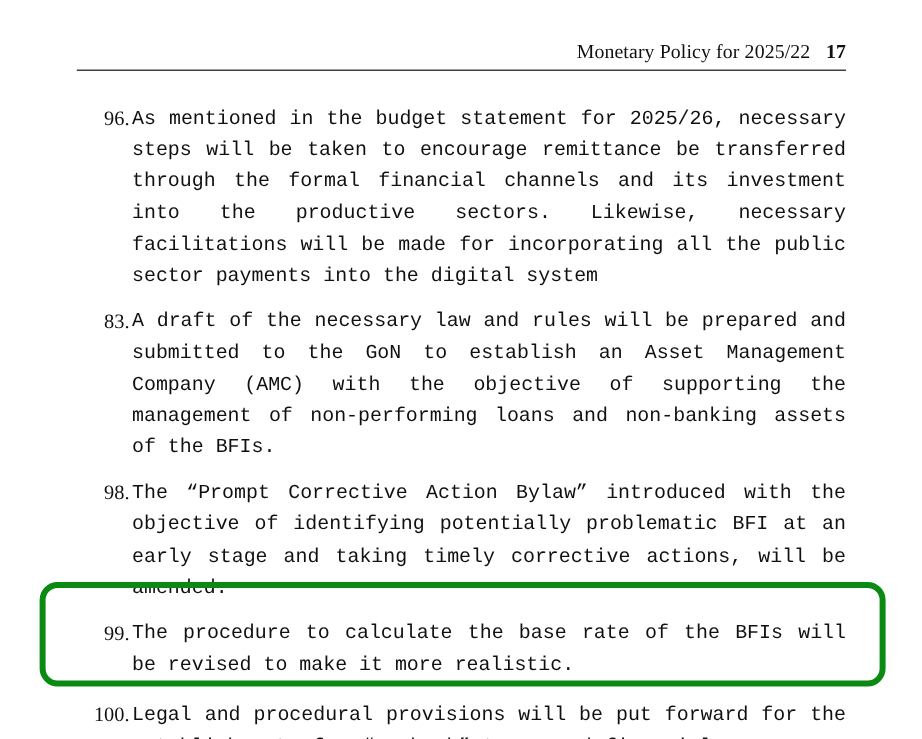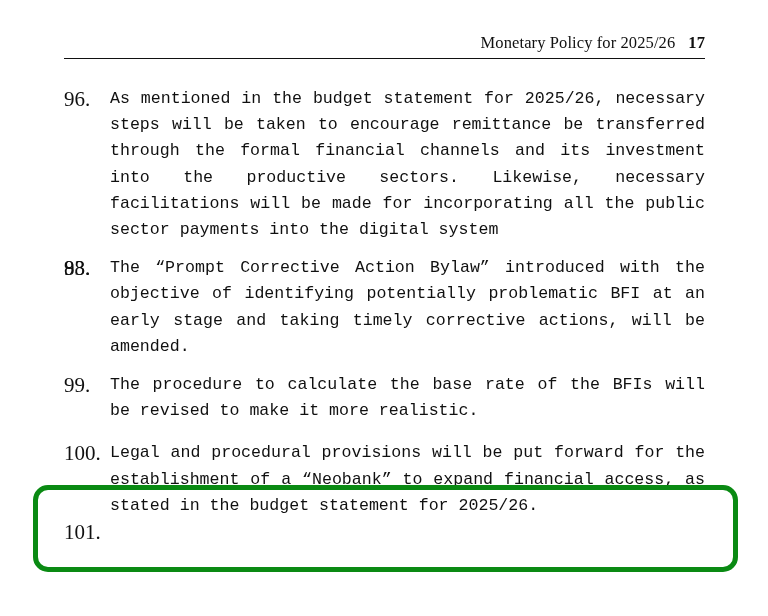--- a/index.html
+++ b/index.html
@@ -67,22 +67,22 @@
     text-align: justify;
     text-justify: inter-word;
     font-size: 16.6px;
     line-height: 26.2px;
   }
   .para .num {
     position: absolute;
     left: 64px;
     top: 0;
     width: 44px;
-    text-align: left;
-    font-size: 21px;
+    text-align: right;
+    font-size: 17px;
     line-height: 26.2px;
   }
   .para .txt {
     display: block;
     font-family: Liberation Mono, monospace;
   }
   .para:last-child {
     margin-bottom: 0;
   }
 
@@ -109,34 +109,35 @@
     margin-bottom: 0;
   }
 </style>
 </head>
 <body>
 
 <div class="page">
 
   <div class="header">
     <div class="header-line">
-      <span class="header-title">Monetary Policy for 2025/26</span><span class="header-pageno">17</span>
+      <span class="header-title">Monetary Policy for 2025/22</span><span class="header-pageno">17</span>
     </div>
     <div class="header-rule"></div>
   </div>
 
   <div class="body-block">
 
     <div class="para">
       <span class="num">96.</span>
       <span class="txt">As mentioned in the budget statement for 2025/26, necessary steps will be taken to encourage remittance be transferred through the formal financial channels and its investment into the productive sectors. Likewise, necessary facilitations will be made for incorporating all the public sector payments into the digital system</span>
     </div>
 
     <div class="para">
       <span class="num">83.</span>
+      <span class="txt">A draft of the necessary law and rules will be prepared and submitted to the GoN to establish an Asset Management Company (AMC) with the objective of supporting the management of non-performing loans and non-banking assets of the BFIs.</span>
     </div>
 
     <div class="para">
       <span class="num">98.</span>
       <span class="txt">The “Prompt Corrective Action Bylaw” introduced with the objective of identifying potentially problematic BFI at an early stage and taking timely corrective actions, will be amended.</span>
     </div>
 
     <div class="para">
       <span class="num">99.</span>
       <span class="txt">The procedure to calculate the base rate of the BFIs will be revised to make it more realistic.</span>

